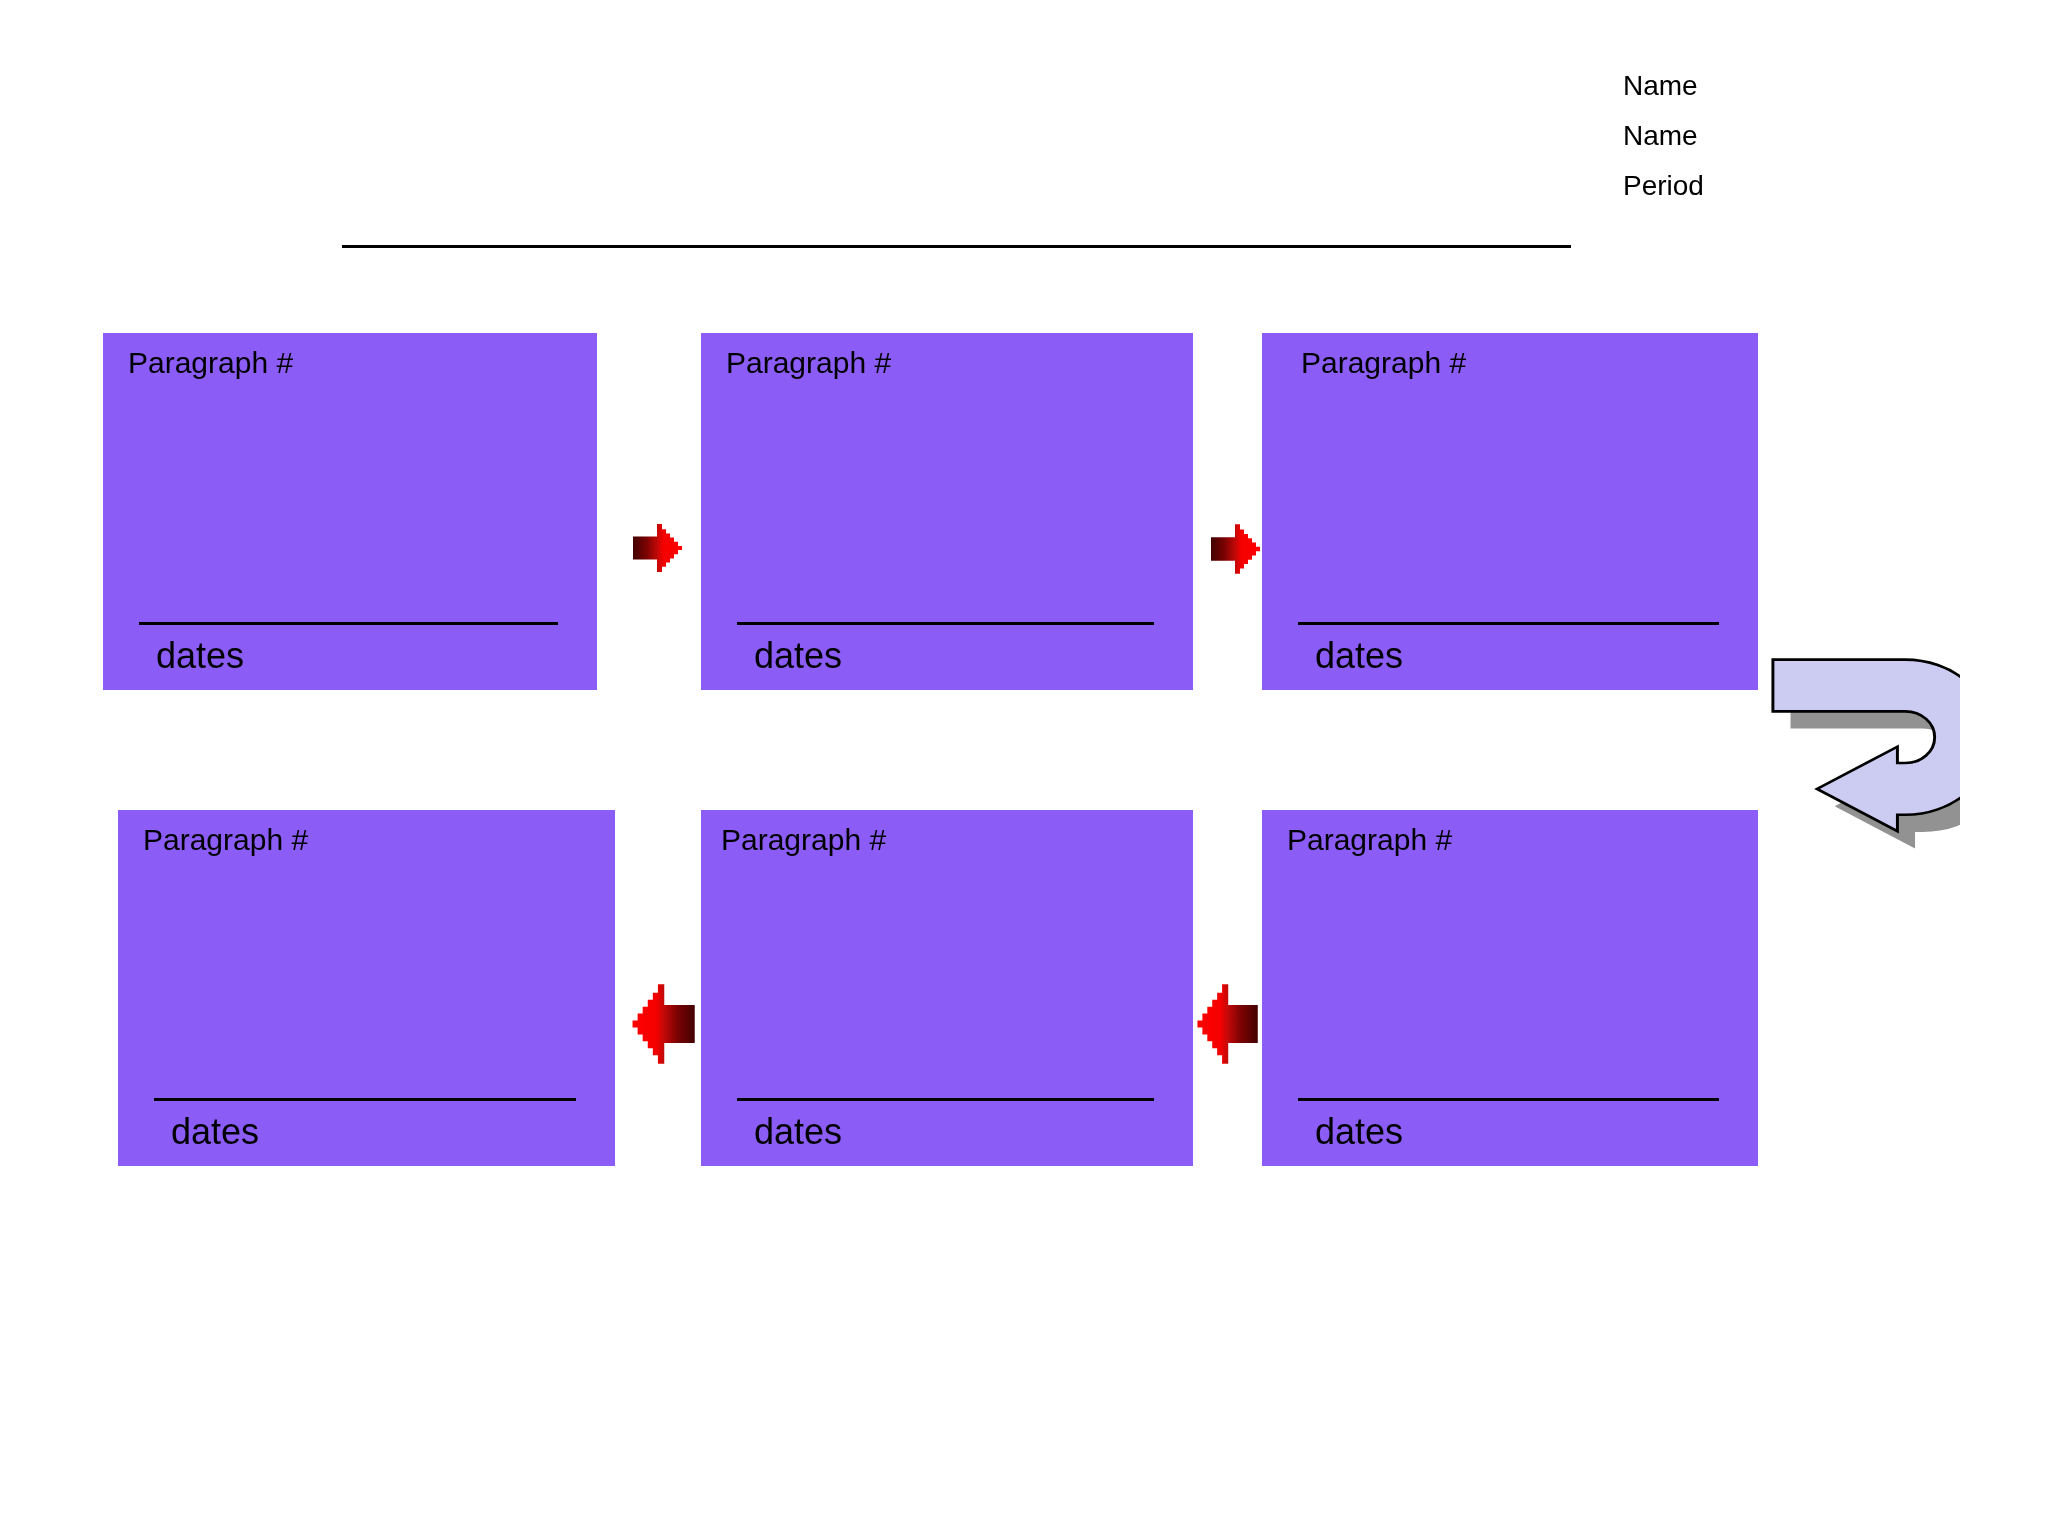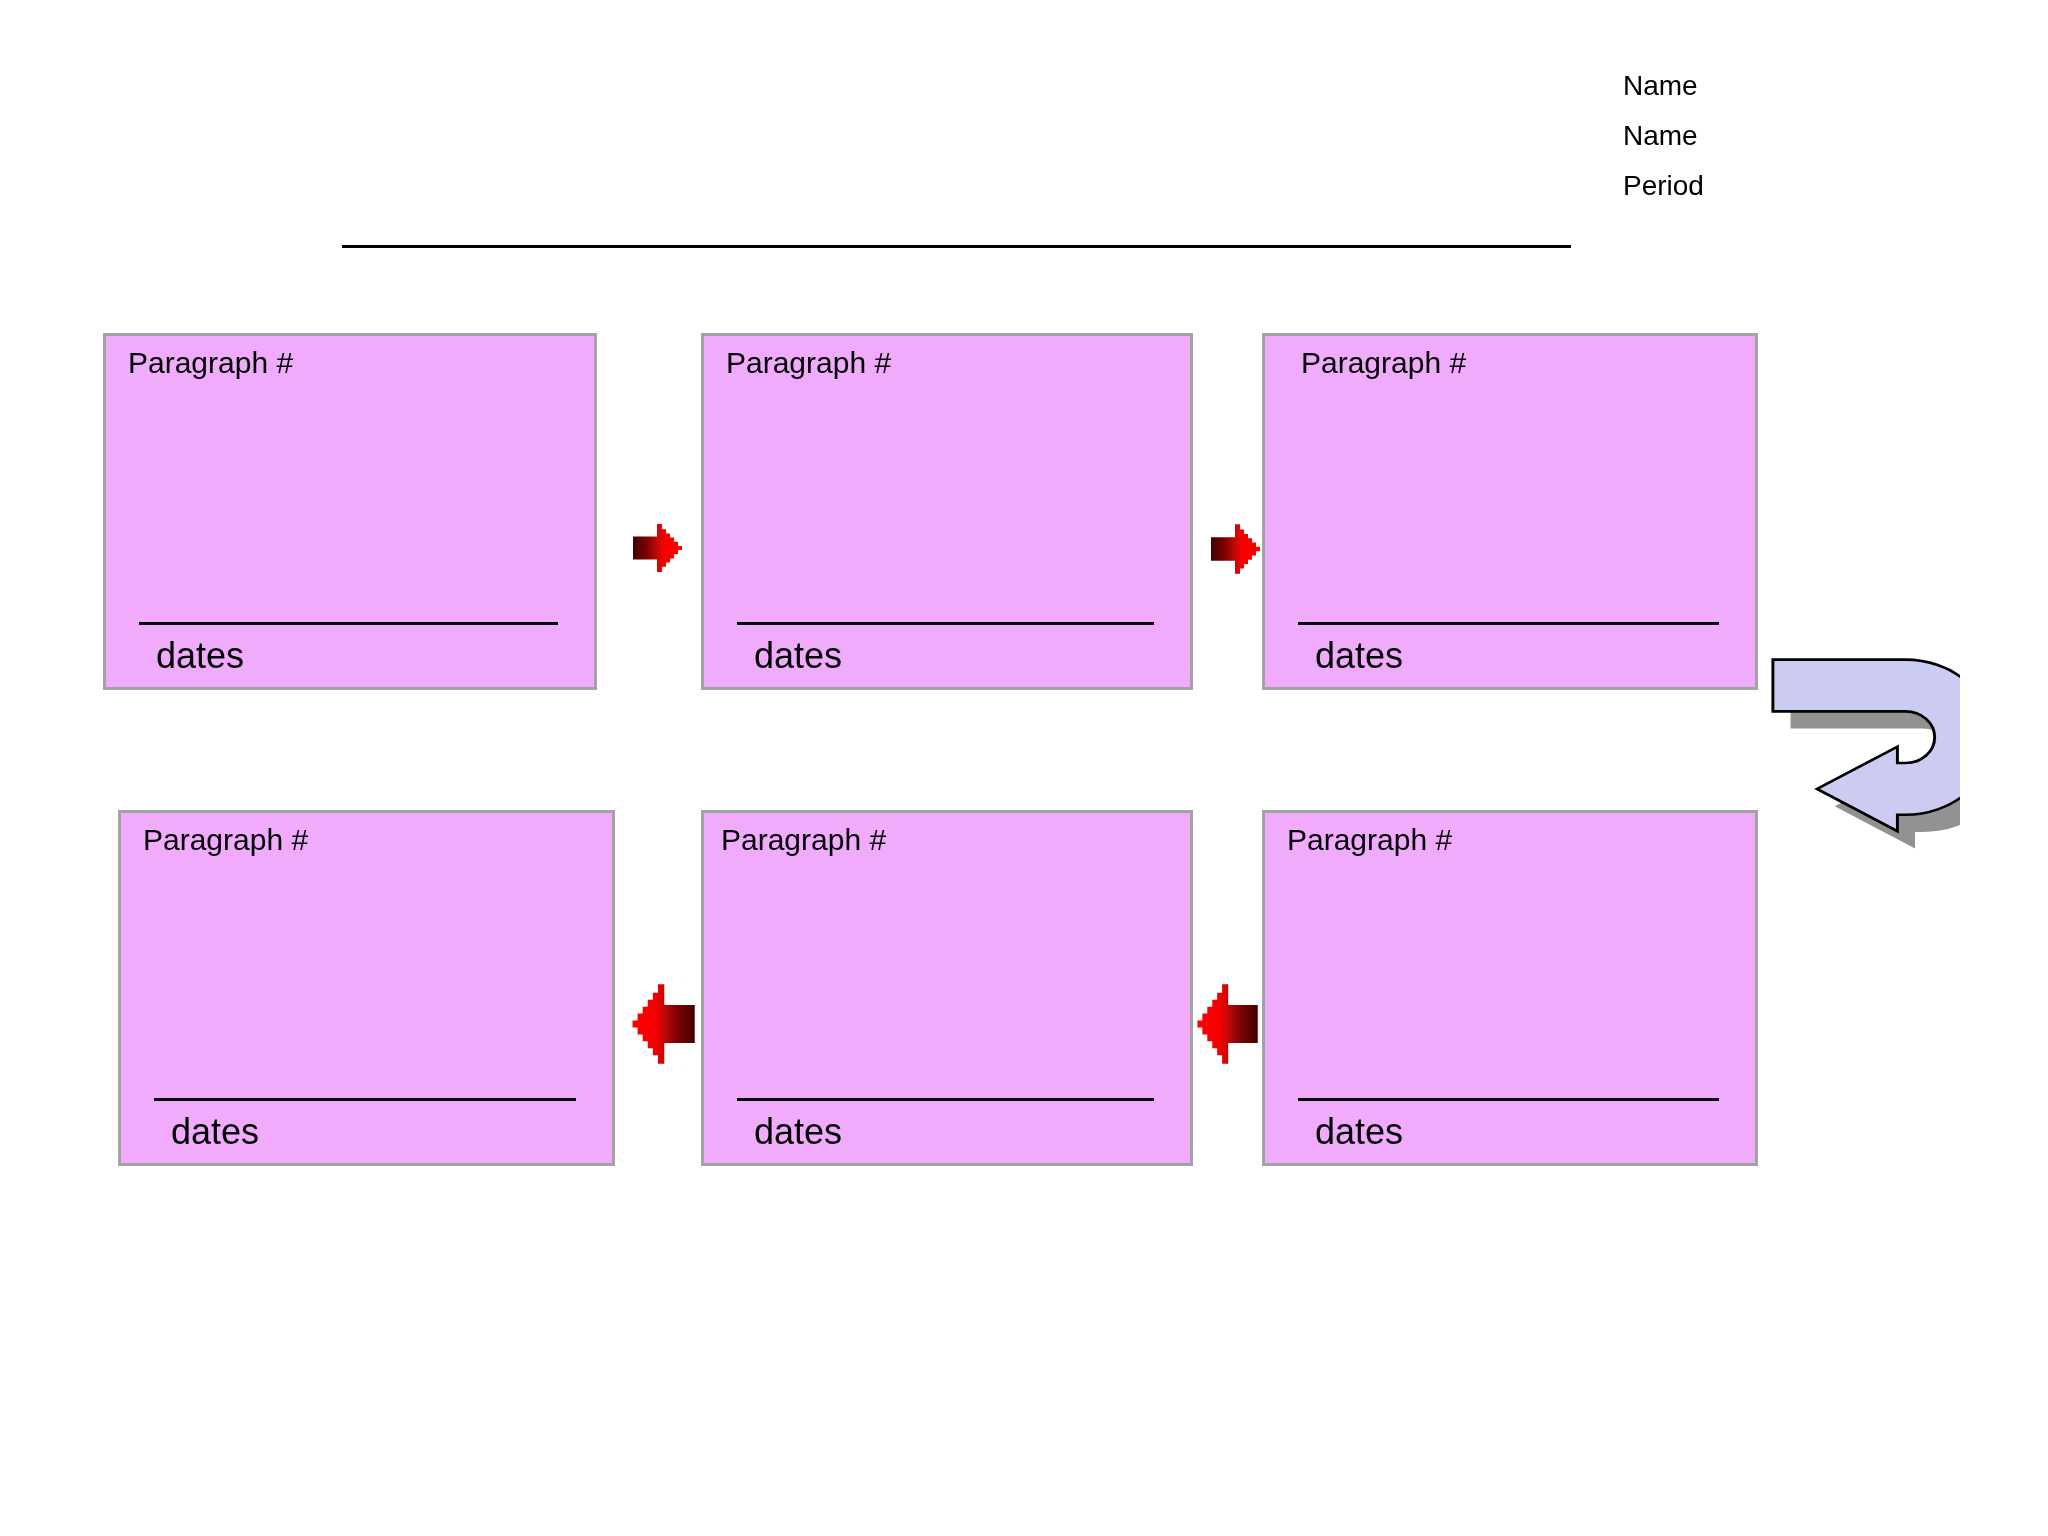--- a/index.html
+++ b/index.html
@@ -18,21 +18,21 @@
   }
   .title-line{
     position:absolute;left:342px;top:236px;width:1229px;height:0;
     border-top:3px solid #000;
   }
   .section-title{
     position:absolute;left:342px;top:262px;width:1229px;
     text-align:center;font-size:31px;white-space:nowrap;
   }
   .pbox{
-    position:absolute;border:3px solid #a3a3a3;background:#f0abfc;
+    position:absolute;border:3px solid #8b5cf6;background:#8b5cf6;
     box-sizing:border-box;
   }
   .pbox-label{
     position:absolute;left:22px;top:10px;font-size:30px;white-space:nowrap;
   }
   .pbox-line{
     position:absolute;left:33px;right:36px;bottom:62px;height:0;
     border-top:3px solid #000;
   }
   .pbox-dates{

